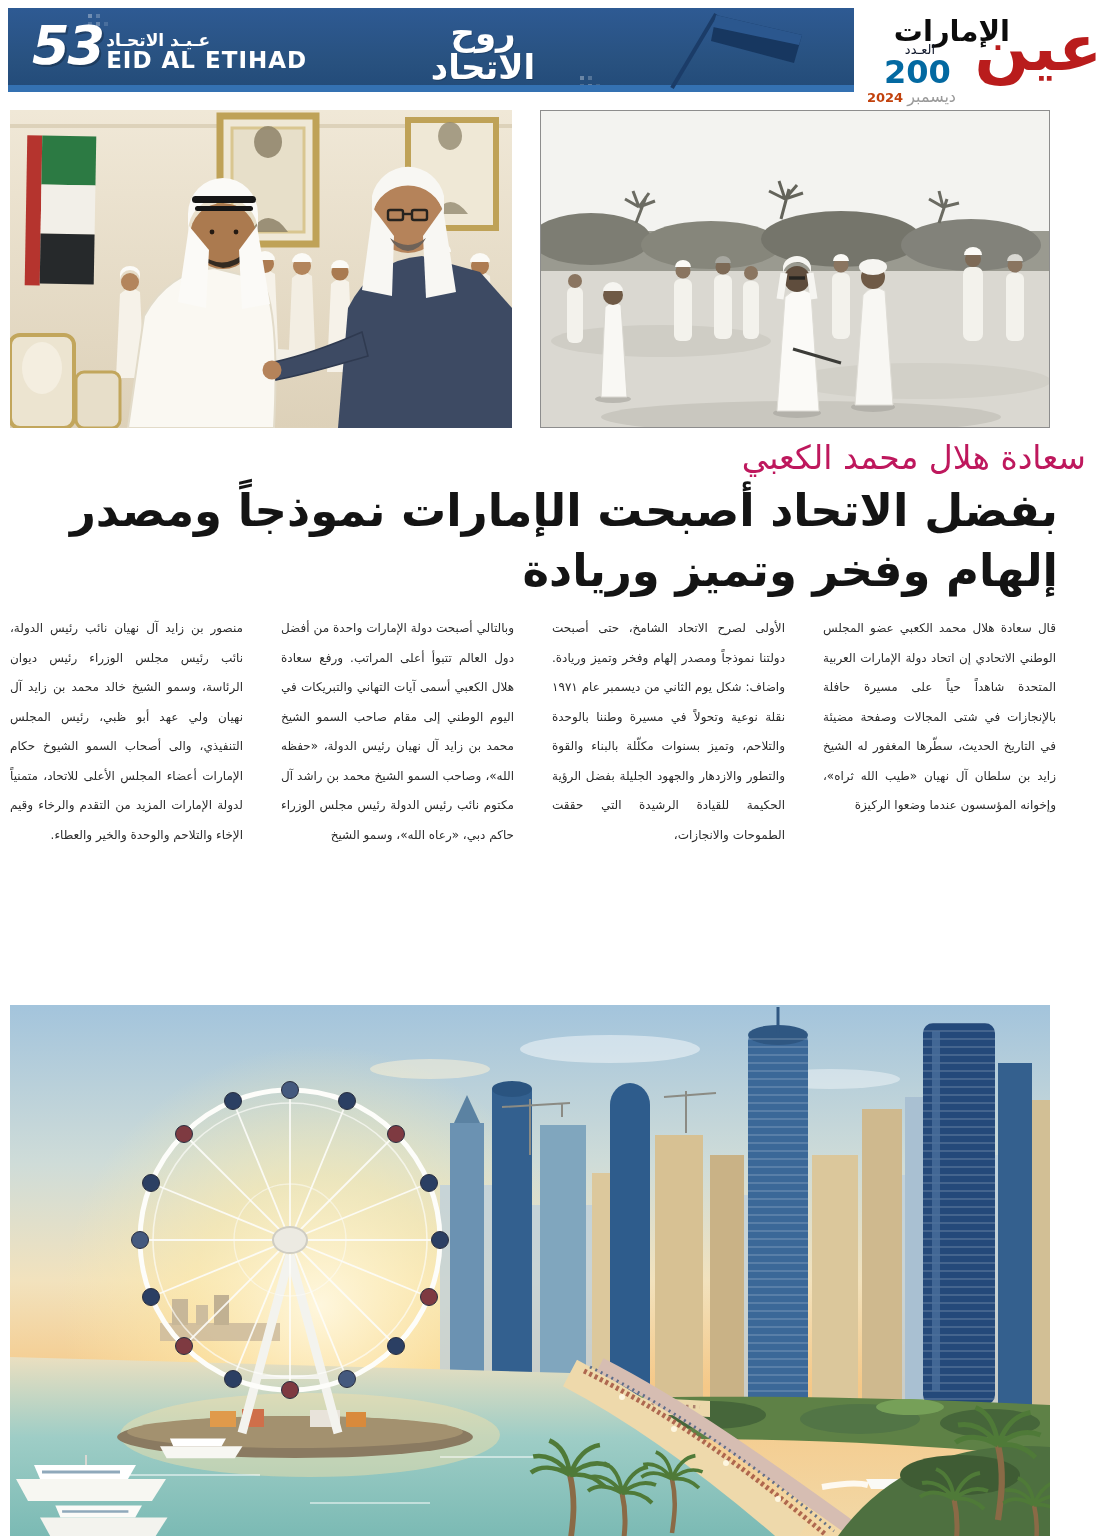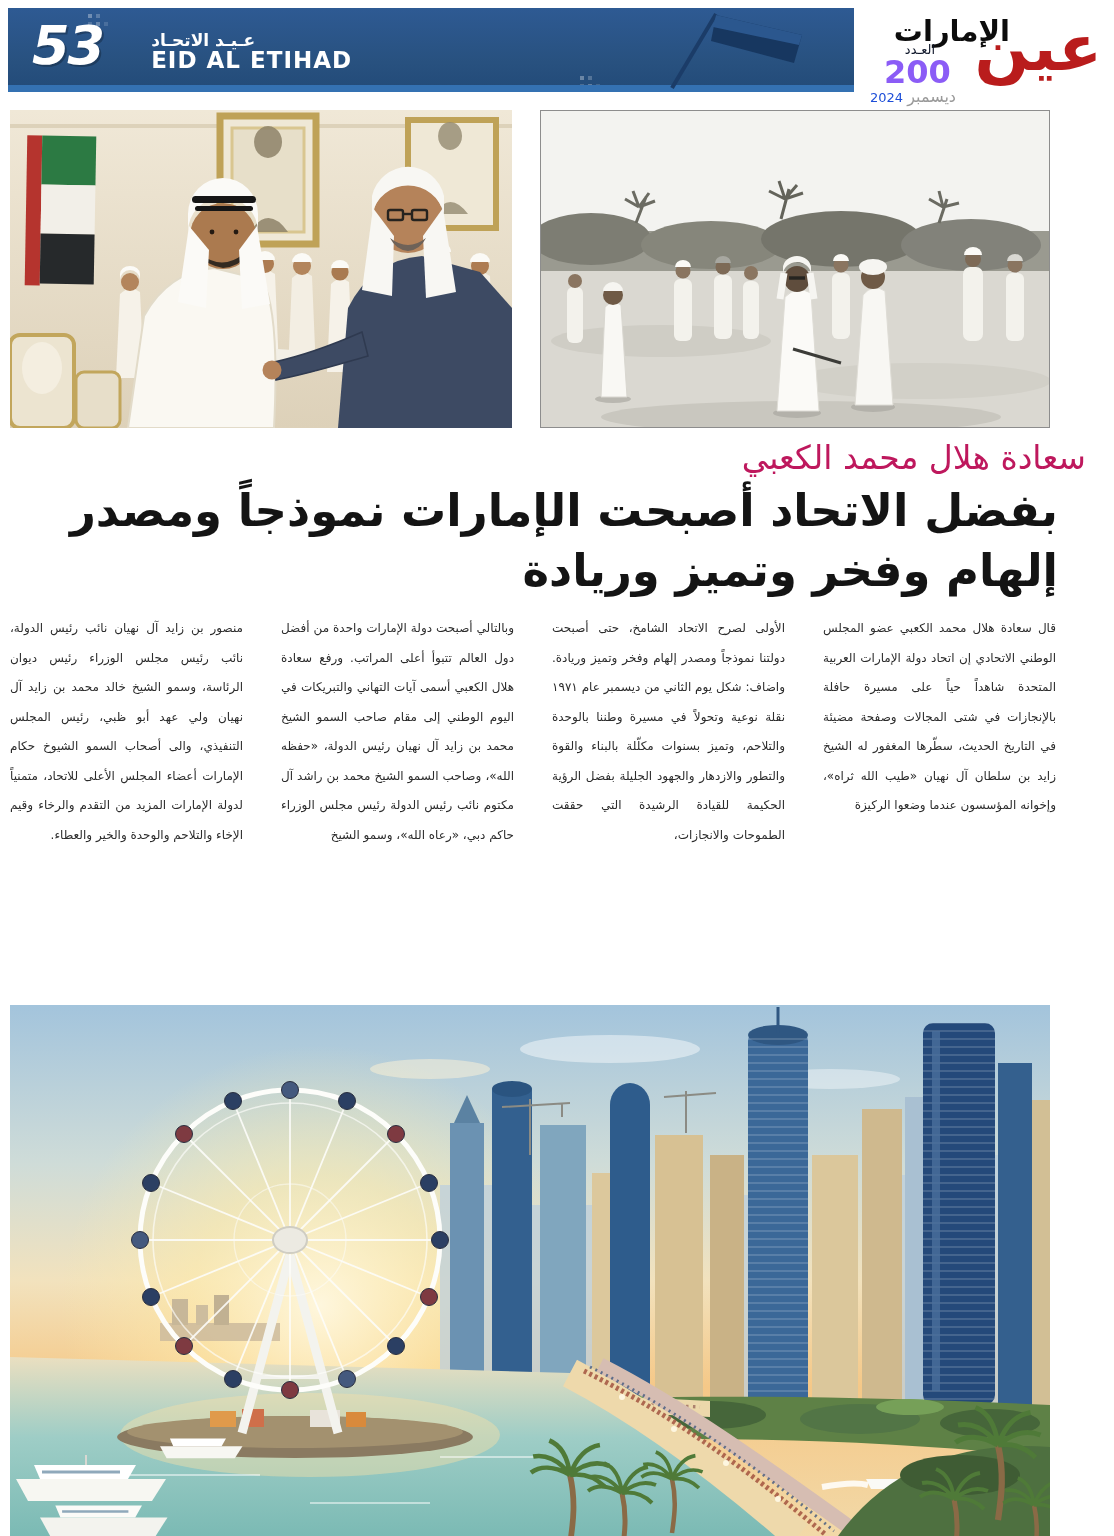--- a/index.html
+++ b/index.html
@@ -8,41 +8,41 @@
 
   
   .topbar{position:absolute;left:8px;top:8px;width:1098px;height:84px;display:flex;}
   .topbar-blue{position:relative;flex:1;background:linear-gradient(180deg,#2e5a93 0%,#28517f 65%,#224a78 100%);overflow:hidden;}
   .topbar-strip{position:absolute;left:0;right:0;bottom:0;height:7px;background:#3471b2;}
   .pix{position:absolute;width:4px;height:4px;background:rgba(255,255,255,.32);
        box-shadow:8px 0 rgba(255,255,255,.22),0 8px rgba(255,255,255,.18),
                   8px 8px rgba(255,255,255,.28),16px 8px rgba(255,255,255,.14),
                   8px 16px rgba(255,255,255,.18);}
   .pix.b{left:572px;bottom:12px;top:auto;}
-  .eid{position:absolute;left:24px;top:14px;display:flex;align-items:flex-end;color:#fff;gap:45px;}
+  .eid{position:absolute;left:24px;top:14px;display:flex;align-items:flex-end;color:#fff;}
   .eid-num{font-size:54px;font-weight:700;font-style:italic;line-height:48px;letter-spacing:-2px;
            text-shadow:2px 2px 0 rgba(0,0,0,.25);}
   .eid-col{margin-left:3px;display:flex;flex-direction:column;align-items:flex-start;}
   .eid-ar{font-size:17px;font-weight:700;direction:rtl;letter-spacing:2px;line-height:20px;}
   .eid-en{font-size:23px;font-weight:700;letter-spacing:1px;line-height:20px;}
   .callig{position:absolute;left:390px;top:8px;width:170px;height:72px;color:#fff;direction:rtl;
           font-size:34px;font-weight:700;text-align:center;line-height:34px;
           text-shadow:1px 1px 0 rgba(0,0,0,.2);}
   .flagbox{position:absolute;right:14px;top:0;width:230px;height:84px;}
 
   .masthead{position:relative;width:252px;background:#ffffff;direction:rtl;}
   .mast-main{position:absolute;right:4px;top:0px;font-size:64px;font-weight:700;color:#b91c1c;
              line-height:80px;letter-spacing:-3px;}
   .mast-sub{position:absolute;right:96px;top:6px;font-size:29px;font-weight:700;color:#0c0c0c;}
   .issue{position:absolute;right:150px;top:34px;text-align:left;width:72px;}
   .issue-label{font-size:13px;color:#0f172a;display:block;text-align:center;}
-  .issue-num{font-size:32px;font-weight:700;color:#8b5cf6;line-height:30px;display:block;text-align:left;}
+  .issue-num{font-size:32px;font-weight:700;color:#0369a1;line-height:30px;display:block;text-align:left;}
   .issue-date{font-size:13px;display:block;text-align:left;white-space:nowrap;}
   .issue-date .m{color:#9a9a9a;font-size:16px;}
-  .issue-date .y{color:#1d4ed8;font-weight:400;}
+  .issue-date .y{color:#c2410c;font-weight:700;}
 
   
   .photo-left{position:absolute;left:10px;top:110px;width:502px;height:318px;}
   .photo-right{position:absolute;left:540px;top:110px;width:510px;height:318px;
                border:1px solid #8d8d8d;box-sizing:border-box;background:#f2f2f0;}
   .photo-left svg,.photo-right svg,.photo-bottom svg{display:block;}
 
   
   .kicker{position:absolute;right:28px;top:438px;direction:rtl;font-size:33px;color:#be185d;
           white-space:nowrap;}
@@ -69,20 +69,21 @@
       <div class="topbar-strip"></div>
 
       <div class="eid">
         <div class="eid-num">53</div>
         <div class="eid-col">
           <div class="eid-ar">عـيـد الاتحـاد</div>
           <div class="eid-en">EID AL ETIHAD</div>
         </div>
       </div>
 
+      <div class="callig">روح الاتحاد</div>
 
       <div class="flagbox">
         <svg width="230" height="84" viewBox="0 0 230 84">
           <line x1="62" y1="80" x2="106" y2="6" stroke="#1b3c68" stroke-width="4"></line>
           <path d="M106,7 L192,27 L184,55 L101,33 Z" fill="#16365e" opacity="0.95"></path>
           <path d="M106,7 L192,27 L189,37 L103,19 Z" fill="#2d5b94" opacity="0.9"></path>
         </svg>
       </div>
     </div>
 

